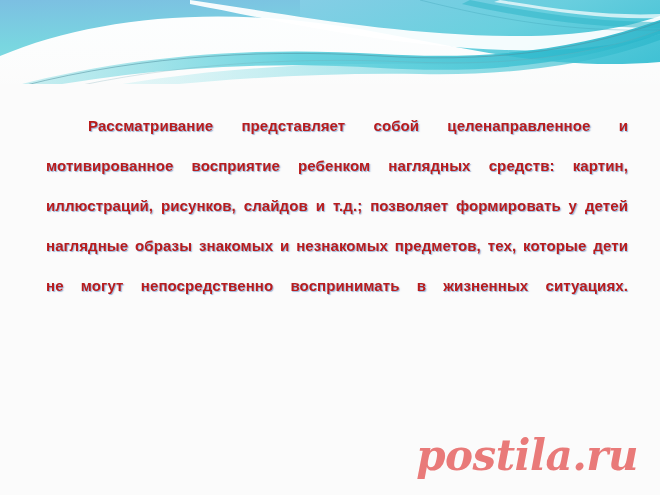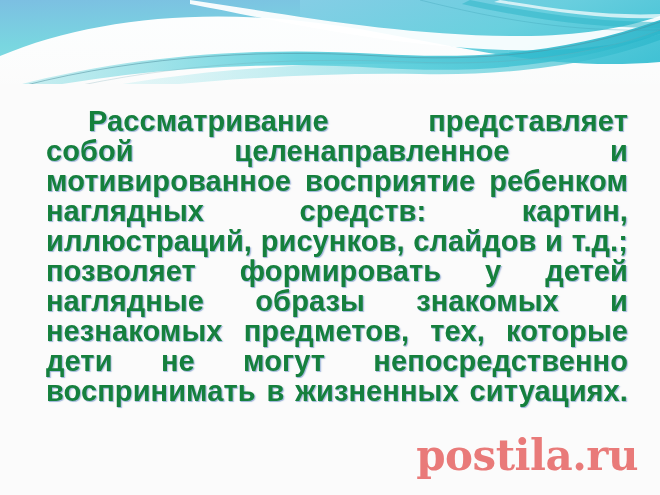--- a/index.html
+++ b/index.html
@@ -41,43 +41,44 @@
     top: 106px;
     width: 582px;
   }
   .para {
     margin: 0;
     text-align: justify;
     text-justify: inter-word;
     text-indent: 42px;
     font-family: "Liberation Sans", sans-serif;
     font-weight: bold;
-    font-size: 29px;
-    line-height: 30px;
-    color: #15803d;
+    font-size: 15px;
+    line-height: 40px;
+    color: #b91c1c;
     letter-spacing: 0.1px;
     text-shadow:
       0.7px 0.7px 0px rgba(150, 175, 215, 0.75),
       1.4px 1.4px 1.2px rgba(120, 150, 200, 0.40);
     -webkit-hyphens: none;
     hyphens: none;
   }
   
   .para::after {
     content: "";
     display: inline-block;
     width: 100%;
   }
 
   
   .watermark {
     position: absolute;
     right: 22px;
     bottom: 18px;
     font-family: "DejaVu Serif", "Liberation Serif", serif;
+    font-style: italic;
     font-weight: bold;
     font-size: 42px;
     line-height: 1;
     color: #e8706e;
     letter-spacing: -0.5px;
     opacity: 0.92;
     user-select: none;
   }
 </style>
 </head>

